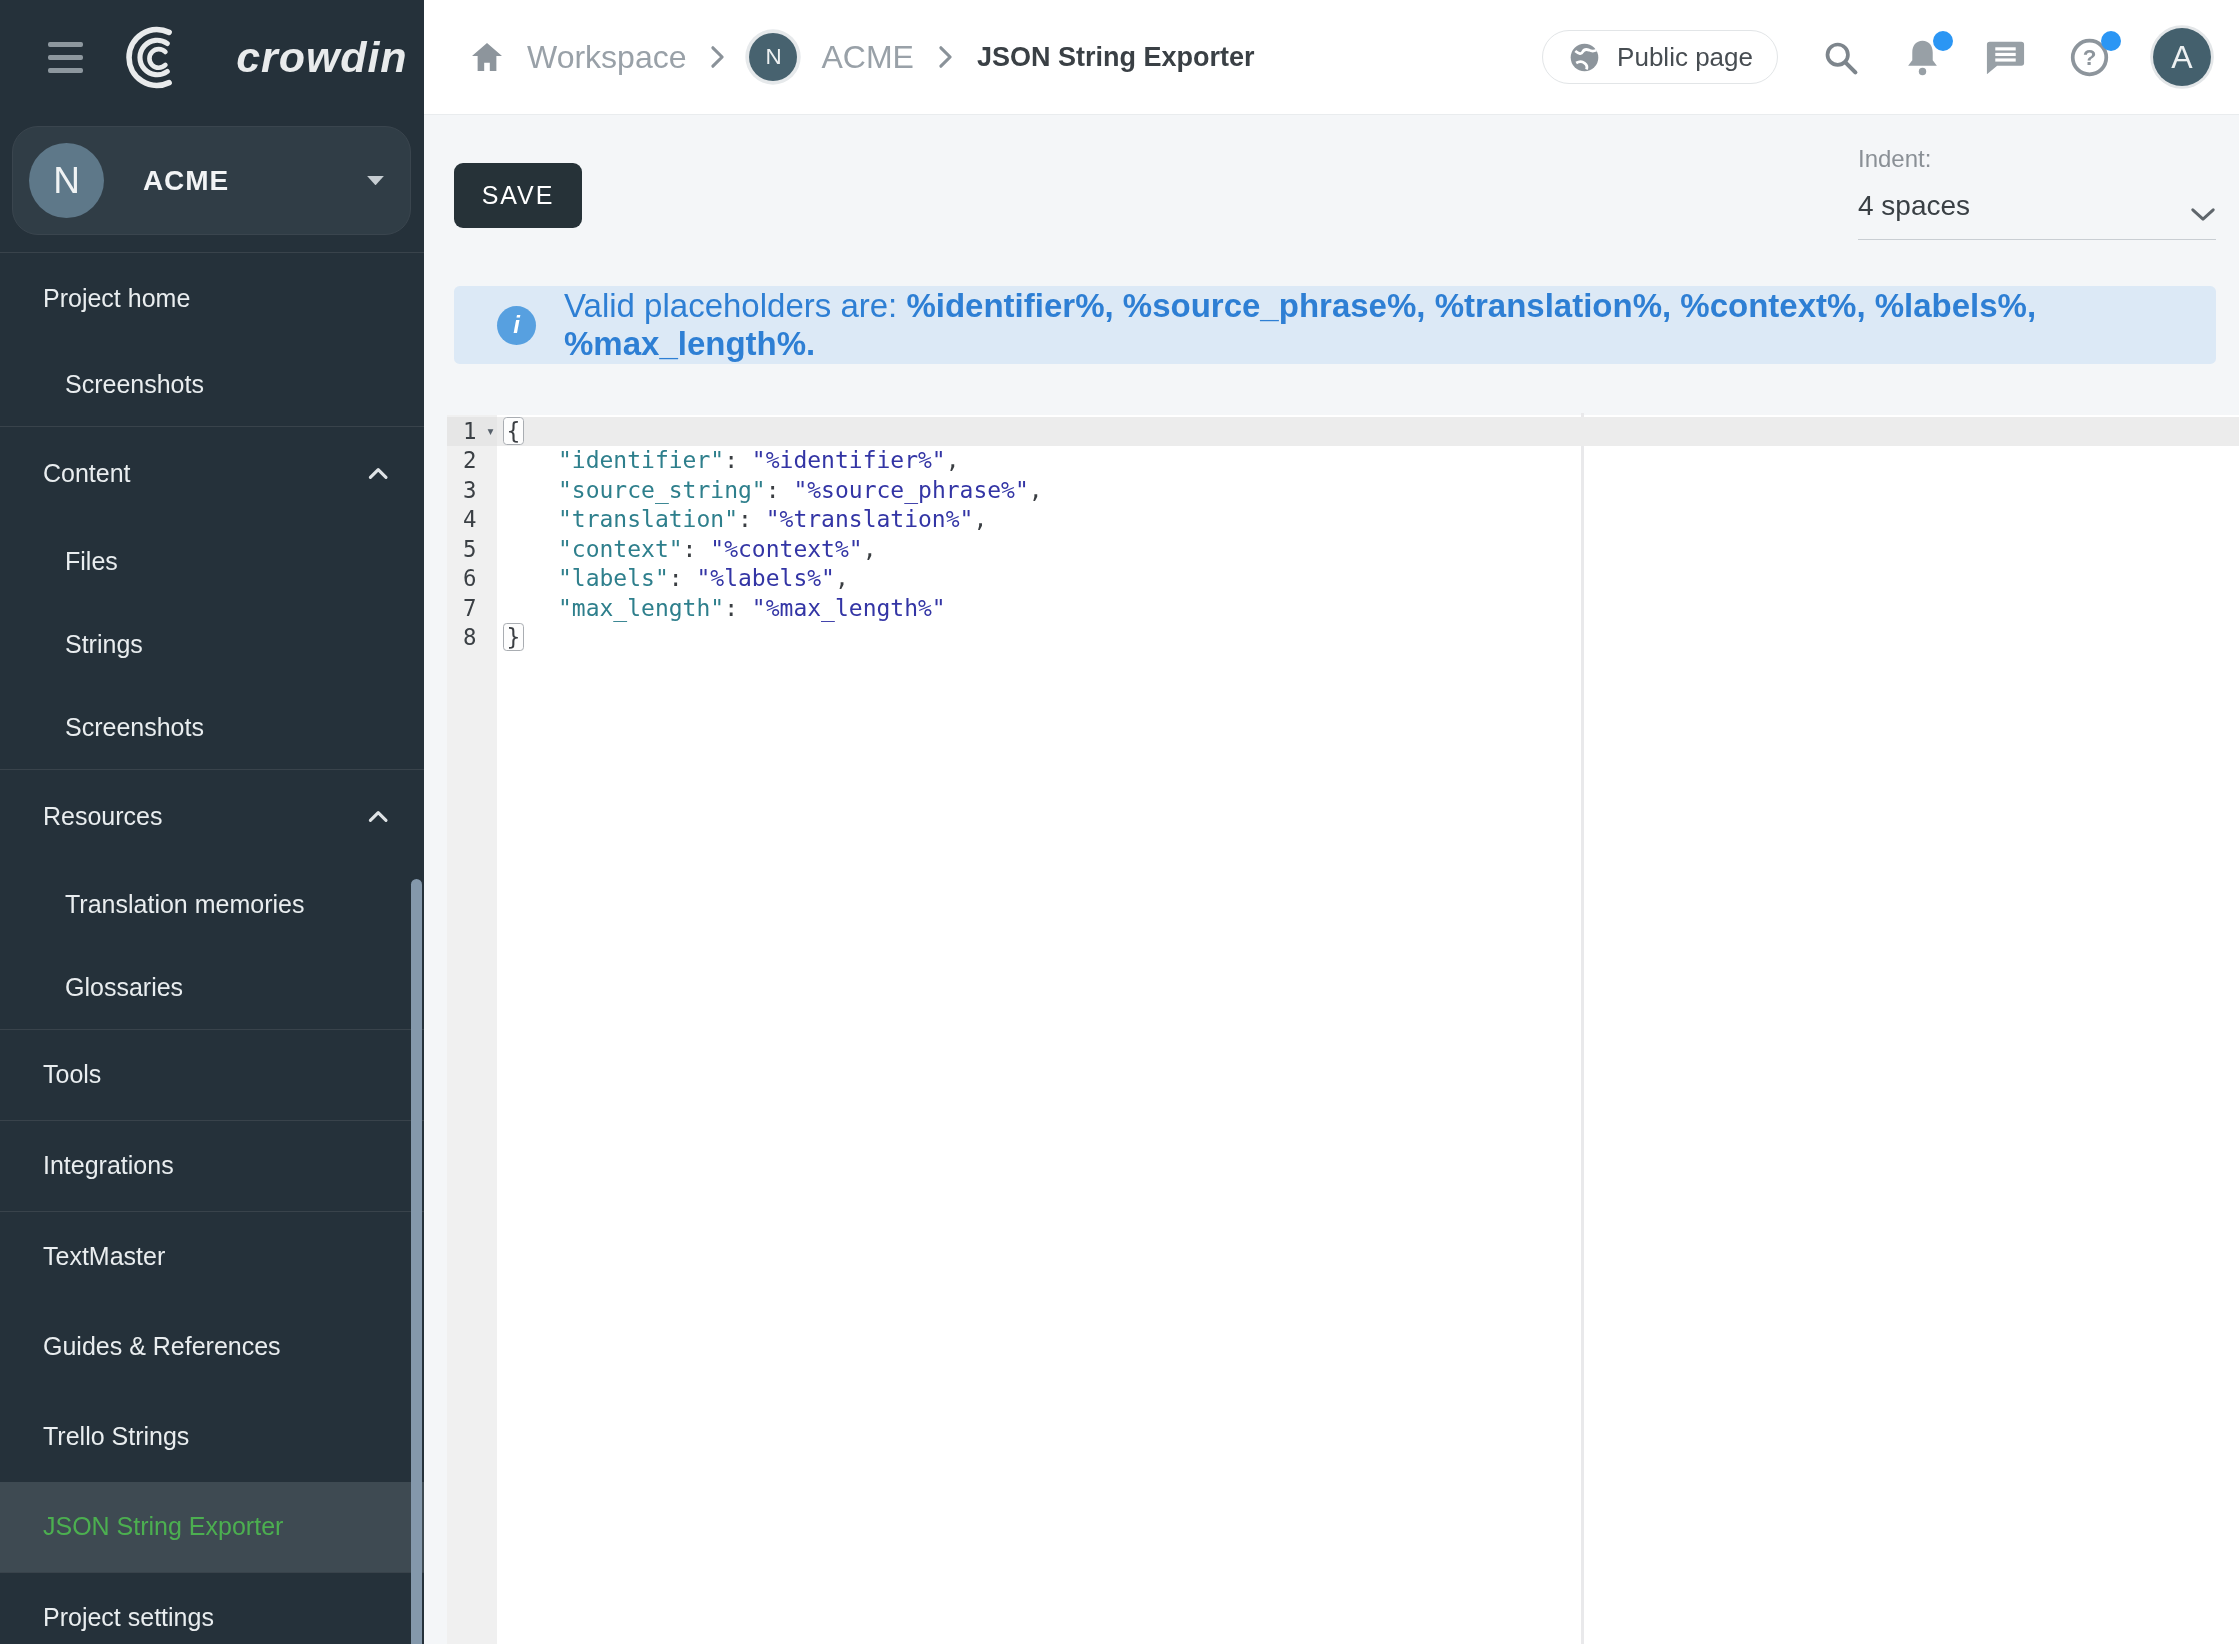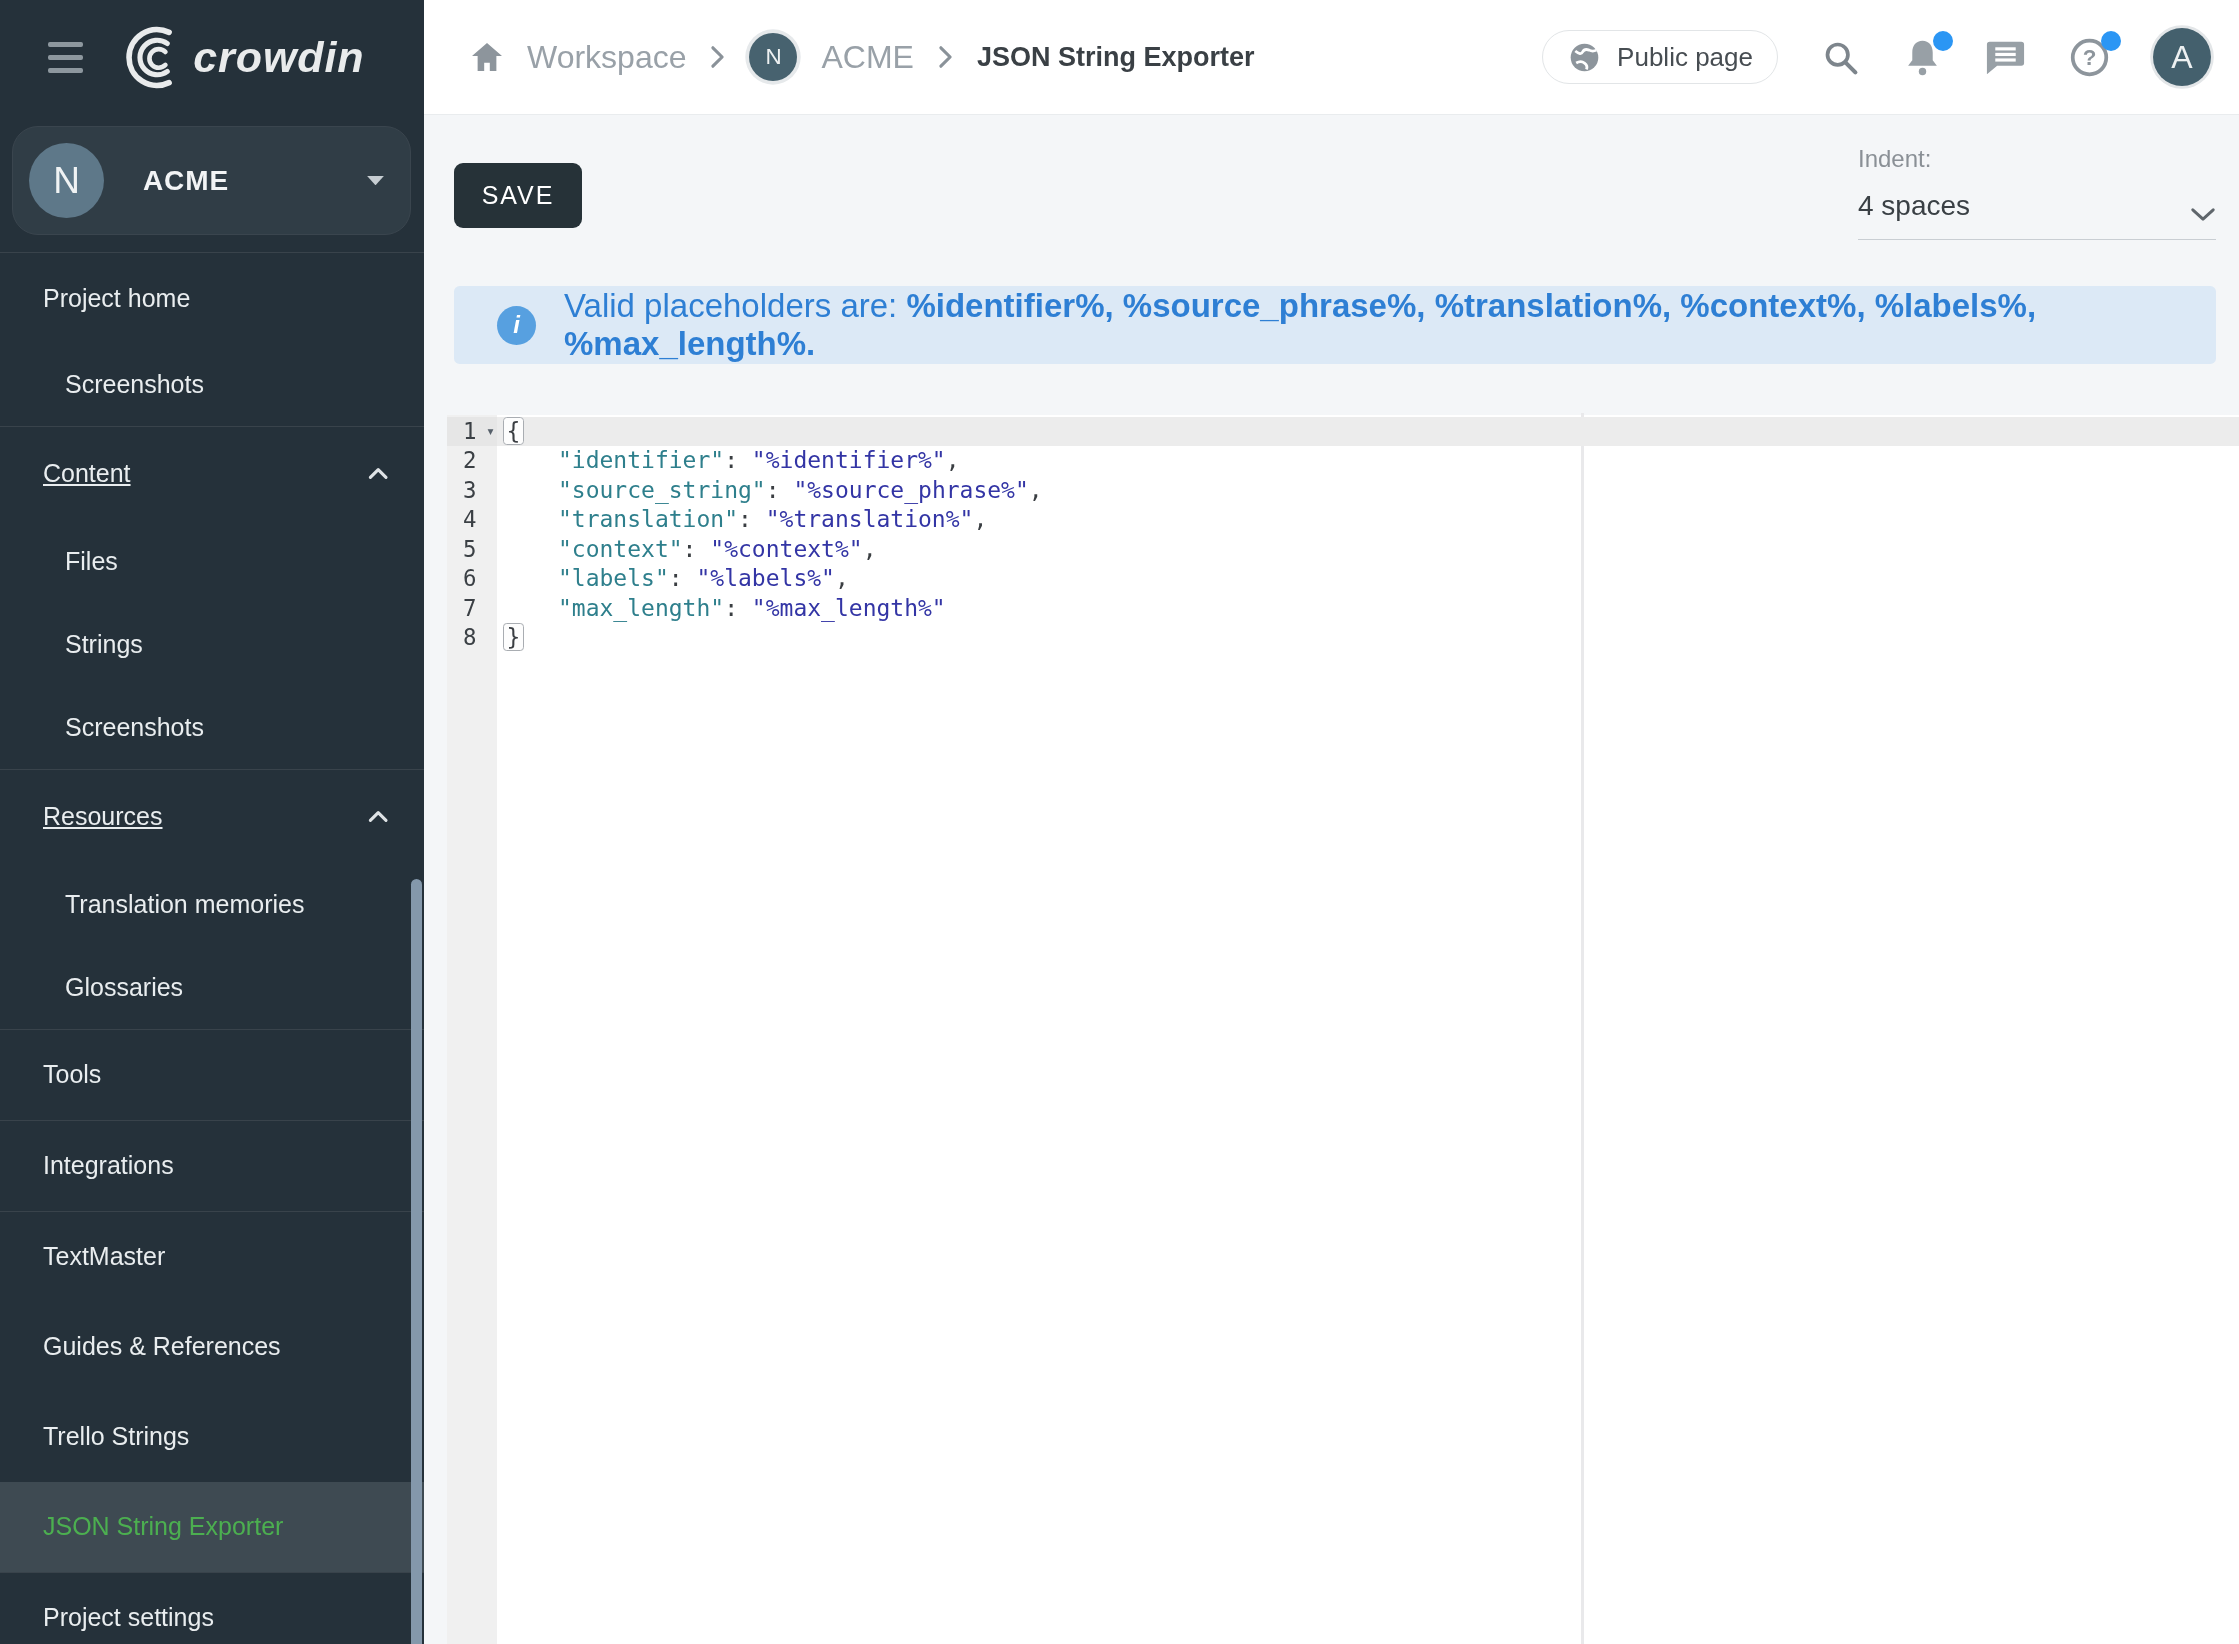--- a/index.html
+++ b/index.html
@@ -7,21 +7,21 @@
               font-family:"Liberation Sans", sans-serif; }
   .app { position:relative; width:2239px; height:1644px; overflow:hidden; }
 
   
   .topbar { position:absolute; left:0; top:0; width:2239px; height:115px; display:flex; }
   .topbar-left { width:424px; height:115px; background:var(--sidebar-bg,#25313A);
                  display:flex; align-items:center; flex:0 0 auto; }
   .hamburger { margin-left:48px; width:37px; display:flex; flex-direction:column; gap:8.4px;
                background:none; border:none; cursor:pointer; }
   .hamburger span { display:block; width:35px; height:4.7px; border-radius:1.9px; background:#8d979e; }
-  .logo { display:flex; align-items:center; margin-left:32px; }
+  .logo { display:flex; align-items:center; margin-left:32px;gap:43px; }
   .logo-word { color:#e9ebec; font-size:43px; font-weight:700; font-style:italic;
                letter-spacing:0.9px; margin-left:9.3px; }
   .topbar-main { flex:1; background:var(--topbar-bg,#ffffff); display:flex; align-items:center;
                  justify-content:space-between; border-bottom:0.9px solid #e9ecee; padding:0 28px 0 47px; }
   .breadcrumb { display:flex; align-items:center; gap:24px; }
   .bc-text { font-size:32px; color:var(--breadcrumb-gray,#99a1a8); text-decoration:none; }
   .bc-chev { flex:0 0 auto; }
   .bc-avatar { width:48px; height:48px; border-radius:50%; background:#47626f;
                box-shadow:0 0 0 3.7px #e6e9eb; color:#eef1f2; font-size:22.4px;
                display:flex; align-items:center; justify-content:center; }
@@ -43,21 +43,21 @@
   .ws-card { margin:11.2px 13px 17px 12px; height:109px; background:#303d46; border:0.9px solid #3a454e;
              border-radius:26px; display:flex; align-items:center; padding:0 26px 0 16px; cursor:pointer; }
   .ws-avatar { width:75px; height:75px; border-radius:50%; background:var(--workspace-avatar,#5E7889);
                color:#f0f3f4; font-size:37px; display:flex; align-items:center; justify-content:center; }
   .ws-name { margin-left:39px; color:#f2f4f5; font-size:28px; font-weight:600; letter-spacing:0.9px; }
   .ws-caret { margin-left:auto; }
   .s-div { height:0.9px; background:#39434b; }
   .s-item { display:flex; align-items:center; height:90px; padding:0 35px 0 43px;
             color:#e9edef; font-size:25px; font-weight:500; cursor:pointer; }
   .s-item.sub { height:83px; padding-left:65px; }
-  .s-item.group { height:93px; justify-content:space-between;text-decoration:underline; }
+  .s-item.group { height:93px; justify-content:space-between; }
   .s-item.active { background:var(--sidebar-active-bg,#3E4A52); color:var(--accent-green,#4CAF50); }
   .sb-scroll { position:absolute; right:1.9px; top:764px; width:11.2px; height:818px; border-radius:5.6px;
                background:var(--scrollbar-thumb,#8498AB); }
 
   
   .main { position:absolute; left:424px; top:115px; width:1815px; height:1530px;
           background:var(--page-bg,#F4F6F8); }
   .save-btn { position:absolute; left:30px; top:48px; width:128px; height:65px;
               background:var(--save-bg,#263238); color:#fff; border:none; border-radius:9px;
               font-size:25px; font-weight:500; letter-spacing:1.9px; cursor:pointer;

